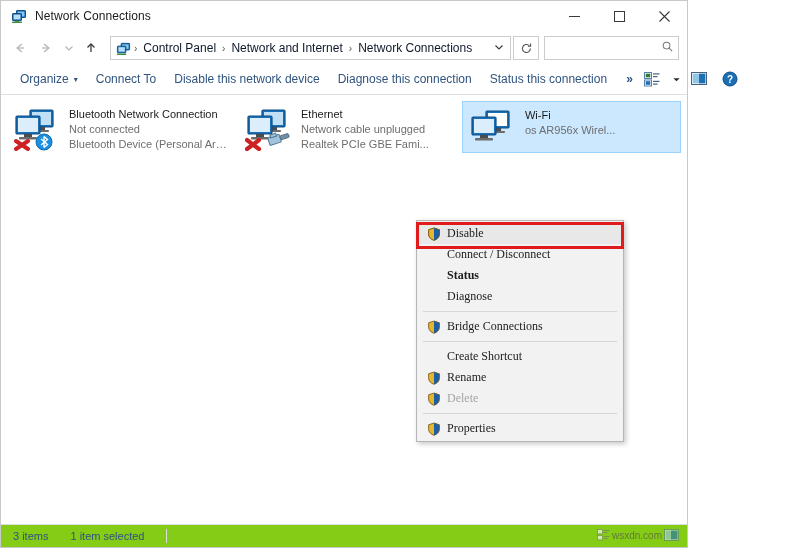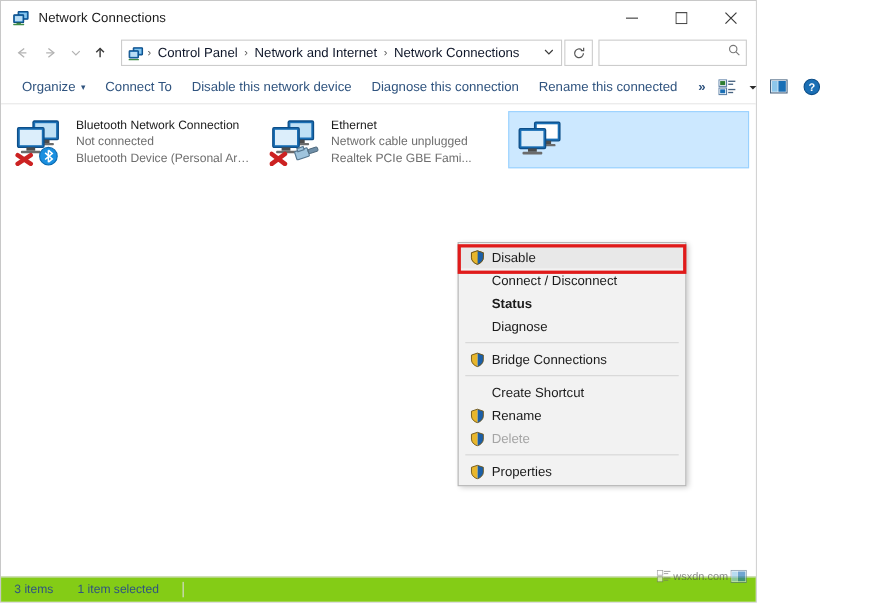--- a/index.html
+++ b/index.html
@@ -137,20 +137,21 @@
 
   
   .ctxmenu {
     position: absolute; left: 415px; top: 125px;
     width: 208px;
     background: #f2f2f2;
     border: 1px solid #b6b6b6;
     box-shadow: 2px 2px 5px rgba(0,0,0,.22);
     padding: 2px 0 2px 0;
     z-index: 40;
+    font-family: Liberation Serif, serif;
   }
   .mi {
     height: 21px; display: flex; align-items: center;
     padding-left: 4px; position: relative;
   }
   .mi-shield { width: 26px; display: flex; justify-content: center; align-items: center; }
   .mi-label {
     font-size: 12px; color: #1b1b1b; white-space: nowrap;
   }
   .mi-label.bold { font-weight: bold; }
@@ -170,21 +171,21 @@
     border-top: 1px solid #dfdfdf;
     display: flex; align-items: center;
     padding-left: 12px; background: #84cc16;
     position: relative;
   }
   .status-item { font-size: 11px; color: #30547f; margin-right: 22px; }
   .status-sep {
     width: 1px; height: 14px; background: #dcdcdc;
   }
   .watermark {
-    position: absolute; right: 8px; bottom: 17px;
+    position: absolute; right: 8px; bottom: 6px;
     display: flex; align-items: center; gap: 2px;
     opacity: .62;
   }
   .wm-text {
     font-size: 10px; color: #4a4a4a;
     font-family: "Liberation Sans", sans-serif;
   }
 </style>
 </head>
 <body>
@@ -296,21 +297,21 @@
     <div class="cmd">
       <span>Connect To</span>
     </div>
     <div class="cmd">
       <span>Disable this network device</span>
     </div>
     <div class="cmd">
       <span>Diagnose this connection</span>
     </div>
     <div class="cmd">
-      <span>Rename this connected</span>
+      <span>Status this connection</span>
     </div>
     <div class="cmd-chevrons">»</div>
 
     <div class="cmd-right">
       <div class="iconbtn">
         <svg width="17" height="15" viewBox="0 0 17 15">
           <rect x="0.5" y="0.5" width="7" height="6" fill="#ffffff" stroke="#5b7fa6" stroke-width="1"></rect>
           <rect x="1.7" y="1.7" width="4.6" height="3.6" fill="#2e7d32"></rect>
           <rect x="9" y="1.3" width="6.5" height="1.2" fill="#46627f"></rect>
           <rect x="9" y="4" width="4.5" height="1.2" fill="#46627f"></rect>
@@ -400,20 +401,25 @@
           <svg width="48" height="46" viewBox="0 0 48 46">
             <rect x="17" y="5" width="23" height="17" rx="1.2" fill="#1a6fb5" stroke="#0d4e88" stroke-width="1.2"></rect>
             <rect x="19" y="7" width="19" height="13" fill="#ffffff"></rect>
             <rect x="25" y="22" width="7" height="3" fill="#4c4c4c"></rect>
             <rect x="21" y="25" width="15" height="2" rx="0.8" fill="#6b6b6b"></rect>
             <rect x="3" y="11" width="24" height="18" rx="1.2" fill="#1a6fb5" stroke="#0d4e88" stroke-width="1.2"></rect>
             <rect x="5" y="13" width="20" height="14" fill="#dceefb"></rect>
             <rect x="11" y="29" width="8" height="3" fill="#4c4c4c"></rect>
             <rect x="6" y="32" width="18" height="2.4" rx="0.9" fill="#6b6b6b"></rect>
           </svg>
+        </div>
+        <div class="tile-text">
+          <div class="tile-name">Wi-Fi</div>
+          <div class="tile-sub"></div>
+          <div class="tile-sub">os AR956x Wirel...</div>
         </div>
       </div>
 
     </div>
 
     <div class="ctxmenu">
 
       <div class="mi highlighted">
         <span class="mi-shield">
           <svg width="14" height="14" viewBox="0 0 14 14">

